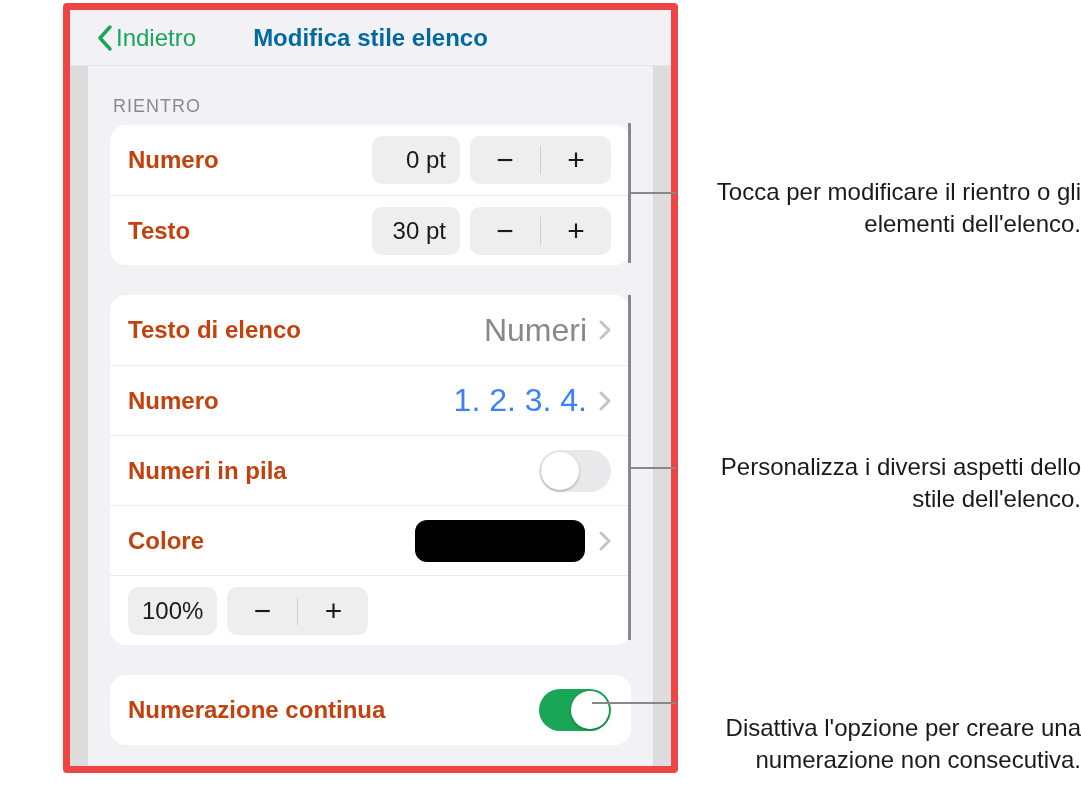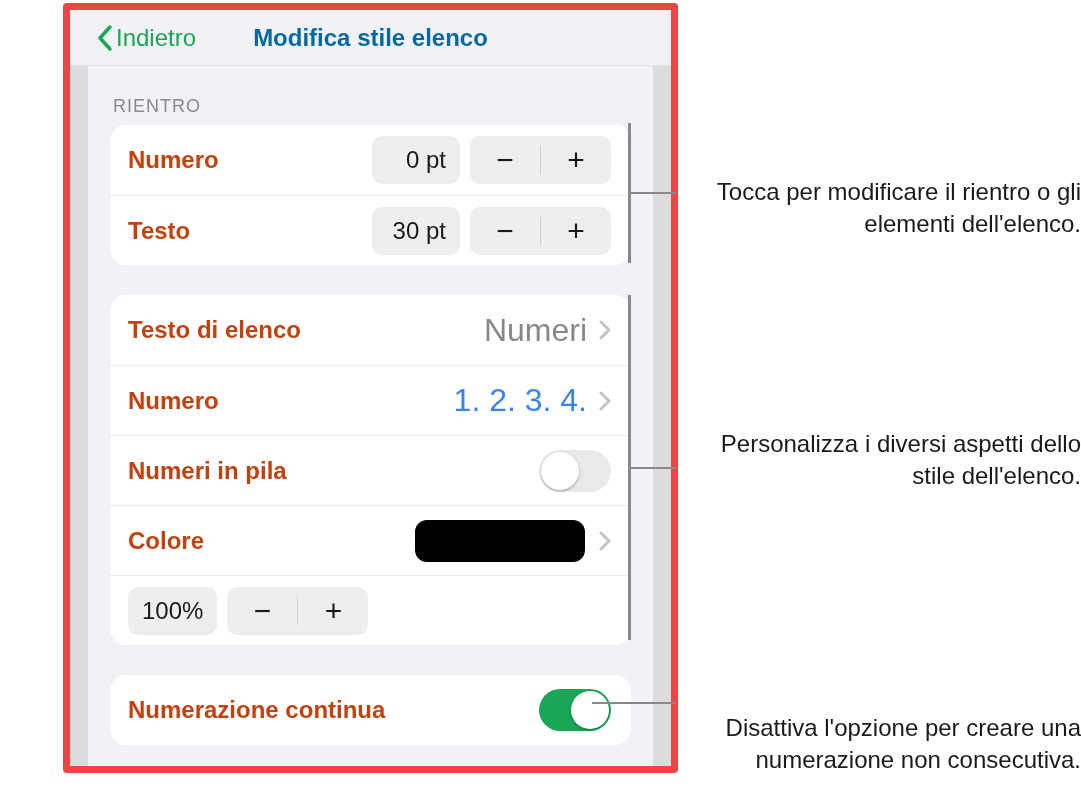--- a/index.html
+++ b/index.html
@@ -274,17 +274,17 @@
 </div>
 
 <div class="callouts">
 
   <div class="callout-line" style="left:-3px; top:123px; width:3px; height:140px;"></div>
   <div class="callout-line" style="left:-3px; top:192px; width:48px; height:2px;"></div>
   <div class="callout-text" style="top:176px; left:50px;">Tocca per modificare il rientro o gli elementi dell'elenco.</div>
 
   <div class="callout-line" style="left:-3px; top:295px; width:3px; height:345px;"></div>
   <div class="callout-line" style="left:-3px; top:467px; width:48px; height:2px;"></div>
-  <div class="callout-text" style="top:428px; left:50px;">Personalizza i diversi aspetti dello stile dell'elenco.</div>
+  <div class="callout-text" style="top:451px; left:50px;">Personalizza i diversi aspetti dello stile dell'elenco.</div>
 
   <div class="callout-line" style="left:-39px; top:702px; width:84px; height:2px;"></div>
   <div class="callout-text" style="top:712px; left:50px;">Disattiva l'opzione per creare una numerazione non consecutiva.</div>
 </div>
 
 </body></html>

